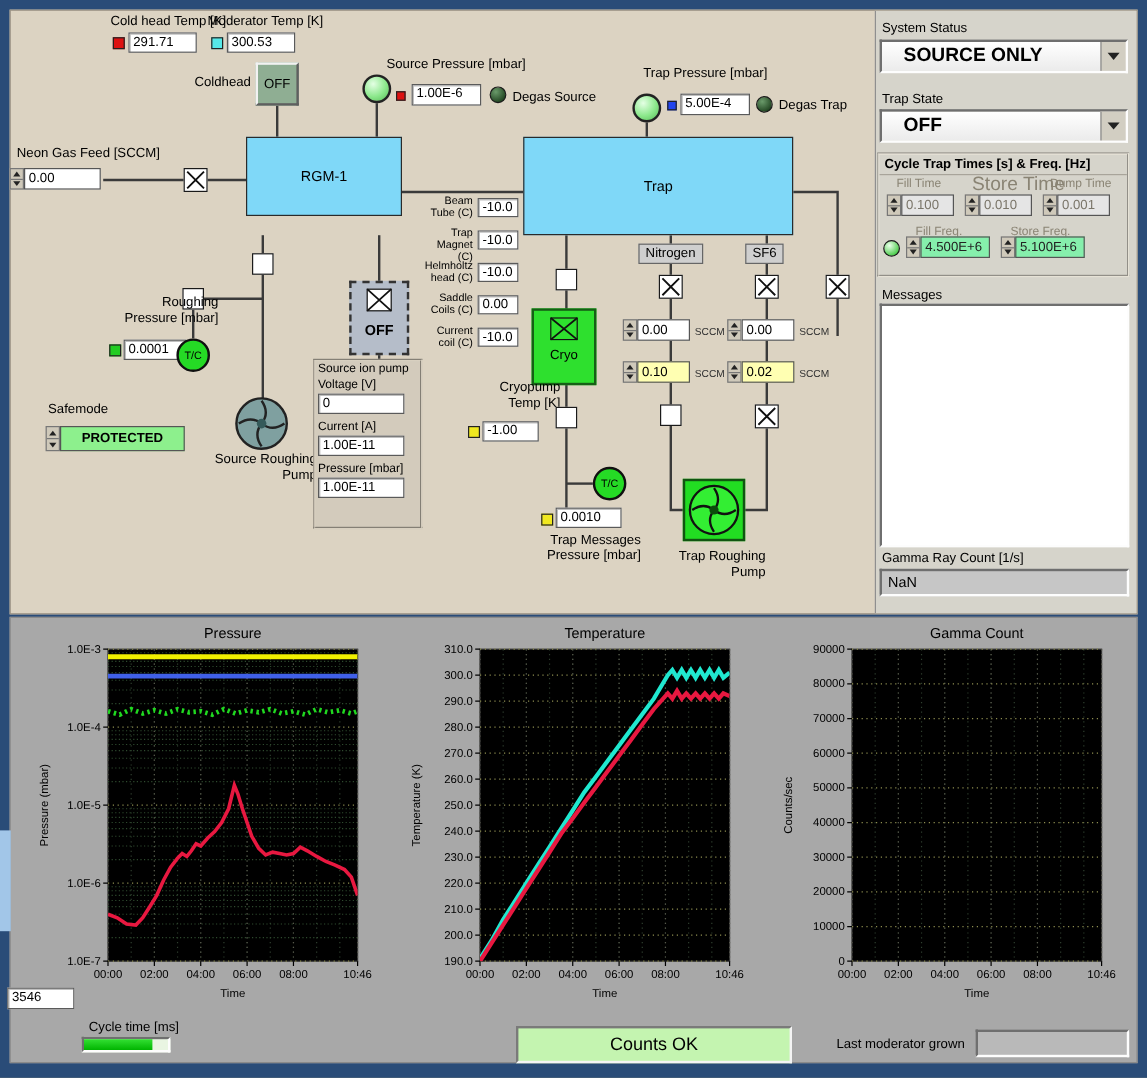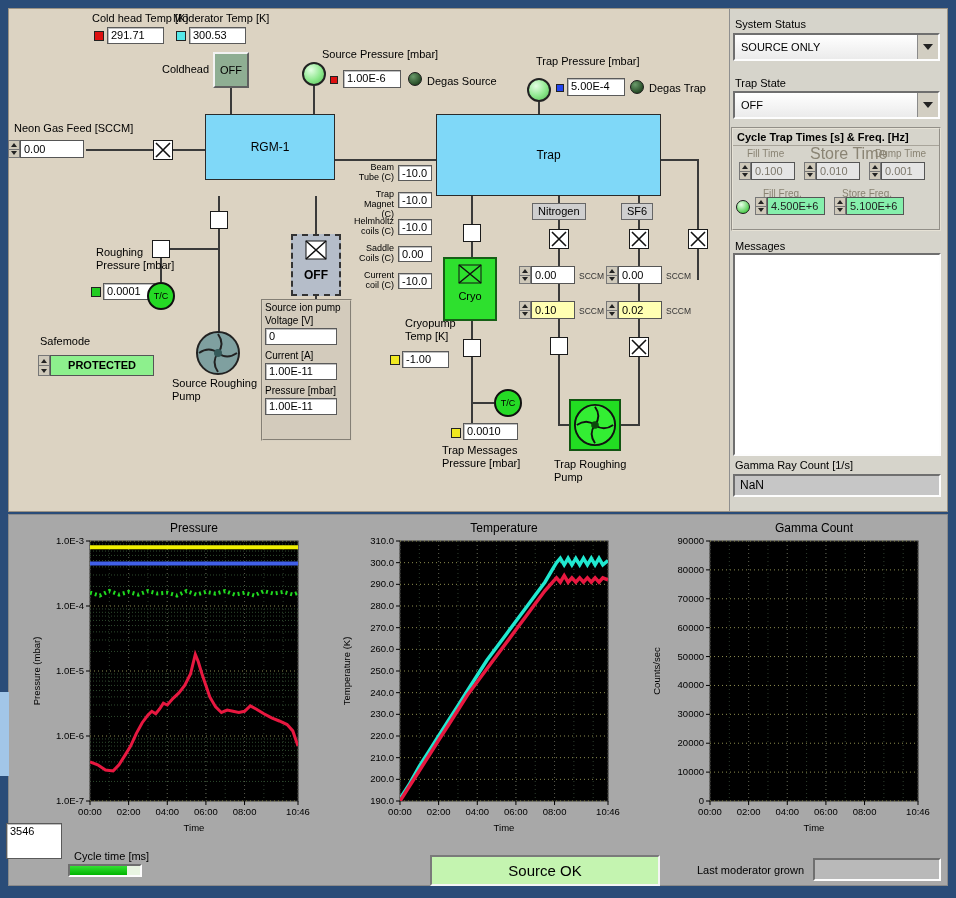--- a/index.html
+++ b/index.html
@@ -5,21 +5,21 @@
 *{box-sizing:border-box;margin:0;padding:0}
 body{background:#16304f;font-family:"Liberation Sans",sans-serif}
 .app{position:relative;width:956px;height:898px;background:#2a4c78;overflow:hidden}
 .abs{position:absolute}
 .panel-top{left:8px;top:8px;width:940px;height:504px;background:#dcd3c2;border:1px solid #9a9284}
 .panel-right{left:729px;top:9px;width:218px;height:502px;background:#d6d4cb;border-left:1px solid #8f8f8f}
 .panel-bottom{left:8px;top:514px;width:940px;height:372px;background:#a8a8a8;border:1px solid #8a8a8a}
 .notch{left:0;top:692px;width:9px;height:84px;background:#a2c6e8}
 .pipes{left:0;top:0;pointer-events:none}
 .lbl{position:absolute;font-size:11px;line-height:12px;color:#000;white-space:nowrap}
-.lblc{position:absolute;font-size:11px;line-height:13px;color:#000;text-align:left}
+.lblc{position:absolute;font-size:11px;line-height:13px;color:#000;text-align:right}
 .coil-lbl{position:absolute;width:42px;font-size:9px;line-height:10px;text-align:right;color:#000}
 .vbox{position:absolute;background:#fff;border:1px solid #5a5a5a;box-shadow:inset 1px 1px 0 rgba(0,0,0,.25);font-size:11px;line-height:15px;padding:0 3px;overflow:hidden;white-space:nowrap}
 .sq{position:absolute;width:10px;height:10px;border:1px solid #222}
 .gauge{position:absolute;width:24px;height:24px;border-radius:50%;border:2px solid #222;background:radial-gradient(circle at 35% 30%,#e4ffe4 0%,#8ce88c 55%,#55bb55 100%)}
 .led{position:absolute;width:14px;height:14px;border-radius:50%;border:1px solid #1a1a1a;background:radial-gradient(circle at 35% 30%,#6a9a6a,#0c2c0c)}
 .led.on{background:radial-gradient(circle at 35% 30%,#eaffea,#17bb17)}
 .tc{position:absolute;width:28px;height:28px;border-radius:50%;background:#25da25;border:2px solid #101010;display:flex;align-items:center;justify-content:center;font-size:9px;color:#000}
 .valve{position:absolute;width:20px;height:20px;background:#fff;border:1px solid #1a1a1a;display:flex;align-items:center;justify-content:center}
 .wsq{position:absolute;width:18px;height:18px;background:#fff;border:1px solid #1a1a1a}
 .bigbox{position:absolute;background:#7fd8f8;border:1px solid #2a2a2a;display:flex;align-items:center;justify-content:center;font-size:12px;color:#000}
@@ -29,21 +29,21 @@
 .spinbtns div{flex:1;display:flex;align-items:center;justify-content:center}
 .spinbtns .u{border-bottom:1px solid #777}
 .spinbtns .u::after{content:"";border-left:3px solid transparent;border-right:3px solid transparent;border-bottom:4px solid #222}
 .spinbtns .d::after{content:"";border-left:3px solid transparent;border-right:3px solid transparent;border-top:4px solid #222}
 .spinval{background:#fff;border:1px solid #555;font-size:11px;line-height:16px;padding:0 3px;min-width:42px;white-space:nowrap}
 .spinval.yellow{background:#ffffb2}
 .spinval.dis{background:#e5e5e5;color:#7b766a}
 .spinval.dis2{background:#86efac;color:#222}
 .unit{position:absolute;font-size:8.5px;color:#333}
 .dd{position:absolute;display:flex;background:linear-gradient(#ffffff,#ebebeb);border:2px solid;border-color:#6f6f6f #fdfdfd #fdfdfd #6f6f6f}
-.ddval{flex:1;font-weight:normal;font-size:11px;display:flex;align-items:center;padding-left:6px;color:#000}
+.ddval{flex:1;font-weight:bold;font-size:16px;display:flex;align-items:center;padding-left:18px;color:#000}
 .ddbtn{width:21px;background:#d2cec2;border-left:1px solid #8a8a8a;display:flex;align-items:center;justify-content:center;cursor:pointer}
 .ddbtn::after{content:"";border-left:5px solid transparent;border-right:5px solid transparent;border-top:6px solid #222}
 .gbox{position:absolute;border:2px groove #e6e2d6}
 .gbox-title{font-size:11px;font-weight:bold;padding:2px 4px;border-bottom:1px solid #a8a49a;color:#000}
 .dim{color:#8a8474}
 .msg{position:absolute;background:#fff;border:2px solid;border-color:#6f6f6f #fdfdfd #fdfdfd #6f6f6f}
 .sunken{border:2px solid;border-color:#6f6f6f #fdfdfd #fdfdfd #6f6f6f}
 .isovalve{position:absolute;background:#b5bdc9;border:2px dashed #333;display:flex;flex-direction:column;align-items:center;padding-top:4px}
 .isovalve .off{font-size:12px;font-weight:bold;margin-top:8px}
 .ionbox{position:absolute;background:#d3cbbc;border:2px groove #d8d0c0}
@@ -125,21 +125,21 @@
       </svg>
     </div>
 
   <div class="bigbox" style="left:205px;top:114px;width:130px;height:66px">RGM-1</div>
   <div class="bigbox" style="left:436px;top:114px;width:225px;height:82px">Trap</div>
 
   <div class="coil-lbl" style="left:352px;top:162px">Beam Tube (C)</div>
   <div class="vbox" style="left:398px;top:165px;width:34px;height:16px">-10.0</div>
   <div class="coil-lbl" style="left:352px;top:189px">Trap Magnet (C)</div>
   <div class="vbox" style="left:398px;top:192px;width:34px;height:16px">-10.0</div>
-  <div class="coil-lbl" style="left:352px;top:216px">Helmholtz coils (C)</div>
+  <div class="coil-lbl" style="left:352px;top:216px">Helmholtz head (C)</div>
   <div class="vbox" style="left:398px;top:219px;width:34px;height:16px">-10.0</div>
   <div class="coil-lbl" style="left:352px;top:243px">Saddle Coils (C)</div>
   <div class="vbox" style="left:398px;top:246px;width:34px;height:16px">0.00</div>
   <div class="coil-lbl" style="left:352px;top:270px">Current coil (C)</div>
   <div class="vbox" style="left:398px;top:273px;width:34px;height:16px">-10.0</div>
 
   <div class="wsq" style="left:210px;top:211px"></div>
   <div class="wsq" style="left:152px;top:240px"></div>
 
   <div class="lblc" style="left:96px;top:246px;width:86px">Roughing Pressure [mbar]</div>
@@ -556,21 +556,21 @@
       <text x="177.9129538298643" y="295" text-anchor="middle" class="tick">06:00</text>
       <line x1="216.55060510648573" y1="281" x2="216.55060510648573" y2="285" stroke="#000"></line>
       <text x="216.55060510648573" y="295" text-anchor="middle" class="tick">08:00</text>
       <line x1="270" y1="281" x2="270" y2="285" stroke="#000"></line>
       <text x="270" y="295" text-anchor="middle" class="tick">10:46</text>
       <text x="166" y="12" text-anchor="middle" class="ctitle">Gamma Count</text>
       <text x="166" y="311" text-anchor="middle" class="tick">Time</text>
       <text x="12" y="151" text-anchor="middle" class="tick" transform="rotate(-90 12 151)">Counts/sec</text>
     </svg>
 
-  <div class="vbox" style="left:6px;top:823px;width:56px;height:36px">3546</div>
+  <div class="vbox" style="left:6px;top:823px;width:56px;height:18px">3546</div>
   <div class="lbl" style="left:74px;top:850px">Cycle time [ms]</div>
   <div class="prog" style="left:68px;top:864px;width:74px;height:13px">
     <div class="progfill" style="width: 82%;"></div>
   </div>
-  <div class="sysok" style="left:430px;top:855px;width:230px;height:31px">Source OK</div>
+  <div class="sysok" style="left:430px;top:855px;width:230px;height:31px">Counts OK</div>
   <div class="lbl" style="left:697px;top:864px">Last moderator grown</div>
   <div class="abs sunken" style="left:813px;top:858px;width:128px;height:23px;background:#b9b9b9;font-size:11px;line-height:19px;padding-left:4px"></div>
 </div>
 
 </body></html>

